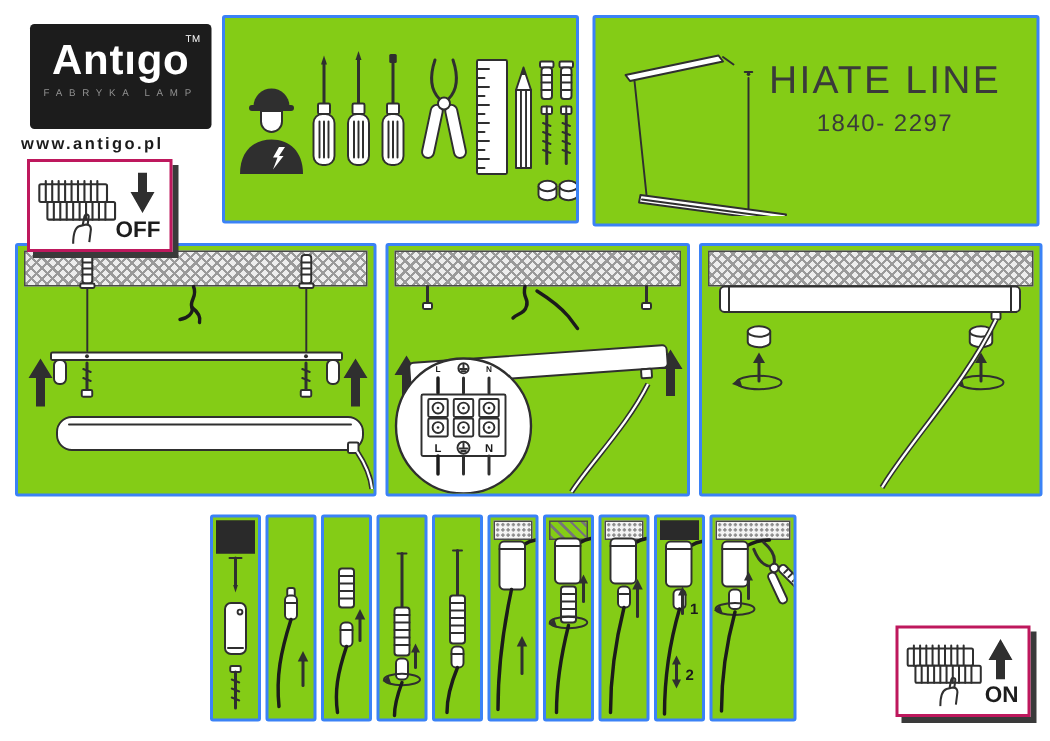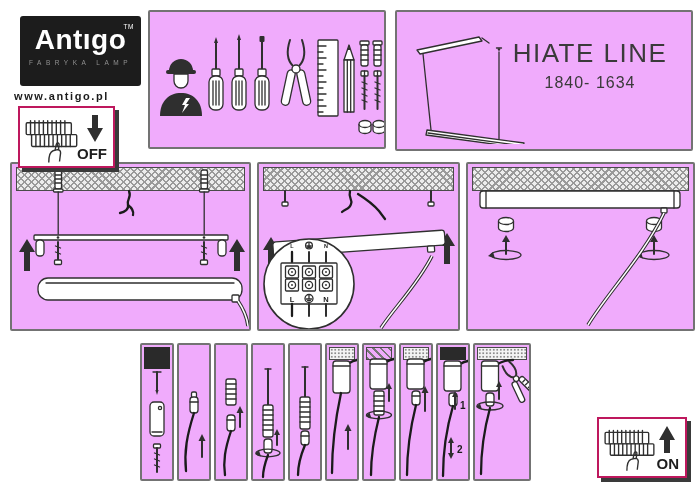--- a/index.html
+++ b/index.html
@@ -1,18 +1,18 @@
 <!DOCTYPE html>
 <html><head>
 <meta charset="utf-8">
 <style>
   html,body{margin:0;padding:0;background:#fff;}
   .page{position:relative;width:700px;height:494px;background:#fff;
         font-family:"Liberation Sans",sans-serif;overflow:hidden;}
-  .panel{position:absolute;border:2px solid #737373;border-radius:2px;background:#f0abfc;box-sizing:border-box;}
+  .panel{position:absolute;border:2px solid #3b82f6;border-radius:2px;background:#84cc16;box-sizing:border-box;}
   .art{position:absolute;left:0;top:0;width:100%;height:100%;}
   .ceiling{position:absolute;left:4px;right:4px;top:3px;height:22px;border:1px solid #4a4a4a;
         background-color:#ededed;
         background-image:repeating-linear-gradient(45deg,#9a9a9a 0 1.5px,transparent 1.5px 5px),
                          repeating-linear-gradient(-45deg,#9a9a9a 0 1.5px,transparent 1.5px 5px);}
   .band{position:absolute;left:2px;right:2px;top:2px;height:13px;border:1px solid #4a4a4a;box-sizing:border-box;}
   .band.dots{background-color:#f4f4f4;background-image:radial-gradient(#8c8c8c 0.9px,transparent 1.1px);background-size:3.5px 3.5px;}
   .band.diag{background-image:repeating-linear-gradient(45deg,#777 0 1.8px,transparent 1.8px 5.5px);}
   .band.solid{background:#2a2a2a;border-color:#2a2a2a;}
   .power-box{position:absolute;border:2px solid #be185d;background:#fff;box-shadow:4px 4px 0 #3a3a3a;z-index:6;box-sizing:border-box;}
@@ -150,21 +150,21 @@
       <path class="ln" d="M79 20l7 5"></path>
       <path class="ln" d="M20 36l8 76"></path>
       <path class="ln" d="M96 34v87"></path>
         <path class="ln" d="M93.5 30h5"></path>
         <circle class="fl" cx="96" cy="31.5" r="1.2"></circle>
       <path class="wh" d="M24 112l97 13-1 5-97-13z"></path>
       <path class="ln" d="M25 115l96 13" stroke-width="0.8"></path>
     </svg>
     <div class="product-title">
       <div class="product-name">HIATE LINE</div>
-      <div class="product-models">1840- 1634</div>
+      <div class="product-models">1840- 2297</div>
     </div>
   </div>
 
   <div class="panel" style="left:10px;top:162px;width:241px;height:169px;">
     <div class="ceiling"></div>
     <svg class="art" viewBox="0 0 237 165">
       <g>
         <rect class="wh" x="43" y="6" width="6.5" height="19" rx="2"></rect>
         <path class="ln" d="M43 11h6.5M43 15h6.5M43 19h6.5"></path>
         <rect class="wh" x="41.5" y="25" width="9.5" height="3" rx="1"></rect>

